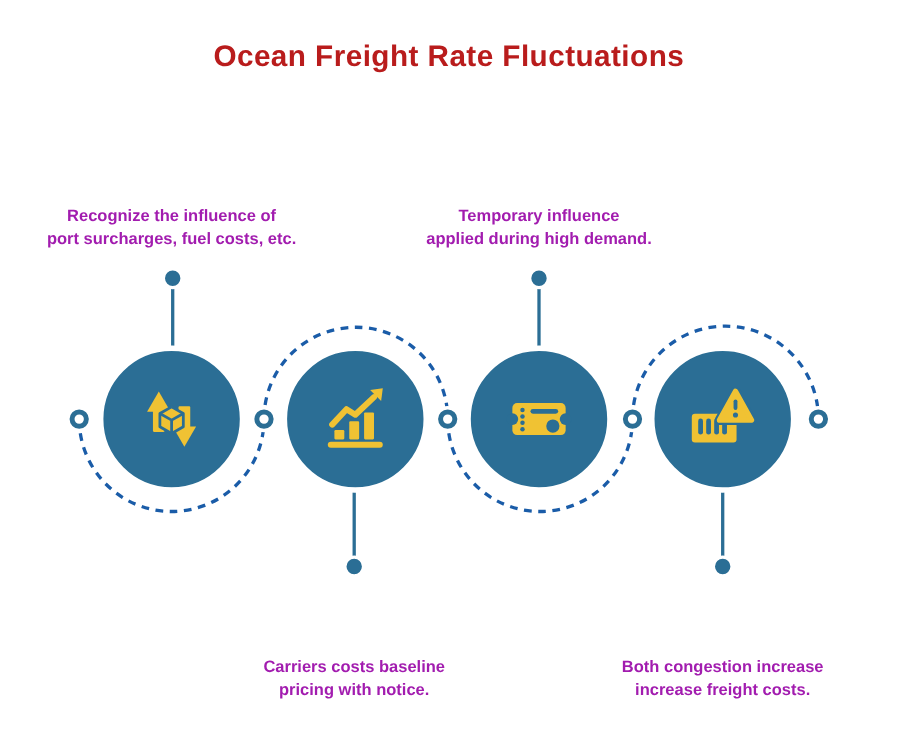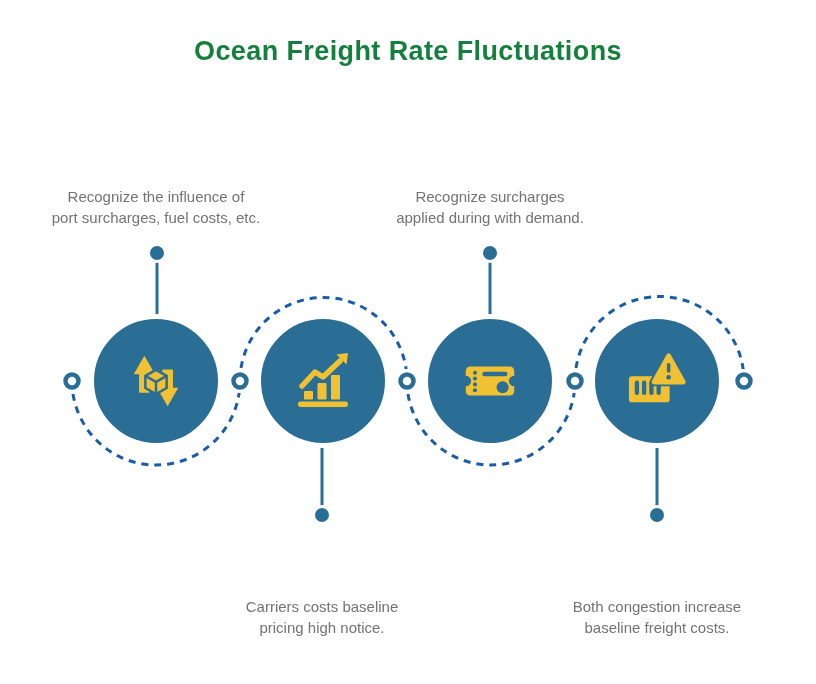--- a/index.html
+++ b/index.html
@@ -17,21 +17,21 @@
   }
   .title {
     position: absolute;
     top: 36px;
     left: 0;
     width: 816px;
     text-align: center;
     font-size: 27px;
     font-weight: 800;
     letter-spacing: 0.4px;
-    color: #15803d;
+    color: #b91c1c;
   }
   .connector-layer {
     position: absolute;
     top: 0; left: 0;
     width: 816px;
     height: 684px;
     z-index: 1;
   }
   .step-circle {
     position: absolute;
@@ -48,22 +48,22 @@
   }
   .step-circle.c1 { left: 89px;  top: 314px; }
   .step-circle.c2 { left: 256px; top: 314px; }
   .step-circle.c3 { left: 423px; top: 314px; }
   .step-circle.c4 { left: 590px; top: 314px; }
   .step-label {
     position: absolute;
     text-align: center;
     font-size: 15px;
     line-height: 21px;
-    font-weight: 400;
-    color: #737373;
+    font-weight: 700;
+    color: #a21caf;
     z-index: 3;
   }
   .step-label span { display: block; }
   .label-1 { left: 26px;  top: 186px; width: 260px; }
   .label-3 { left: 360px; top: 186px; width: 260px; }
   .label-2 { left: 192px; top: 596px; width: 260px; }
   .label-4 { left: 527px; top: 596px; width: 260px; }
 </style>
 </head>
 <body>
@@ -161,25 +161,25 @@
       <rect x="42.2" y="13.5" width="3.6" height="10" rx="1.8" fill="#2B6E95"></rect>
       <circle cx="44" cy="28.2" r="2.4" fill="#2B6E95"></circle>
     </svg>
   </div>
 
   <div class="step-label label-1">
     <span>Recognize the influence of</span>
     <span>port surcharges, fuel costs, etc.</span>
   </div>
   <div class="step-label label-3">
-    <span>Recognize surcharges</span>
-    <span>applied during with demand.</span>
+    <span>Temporary influence</span>
+    <span>applied during high demand.</span>
   </div>
   <div class="step-label label-2">
     <span>Carriers costs baseline</span>
-    <span>pricing high notice.</span>
+    <span>pricing with notice.</span>
   </div>
   <div class="step-label label-4">
     <span>Both congestion increase</span>
-    <span>baseline freight costs.</span>
+    <span>increase freight costs.</span>
   </div>
 
 </div>
 
 </body></html>

